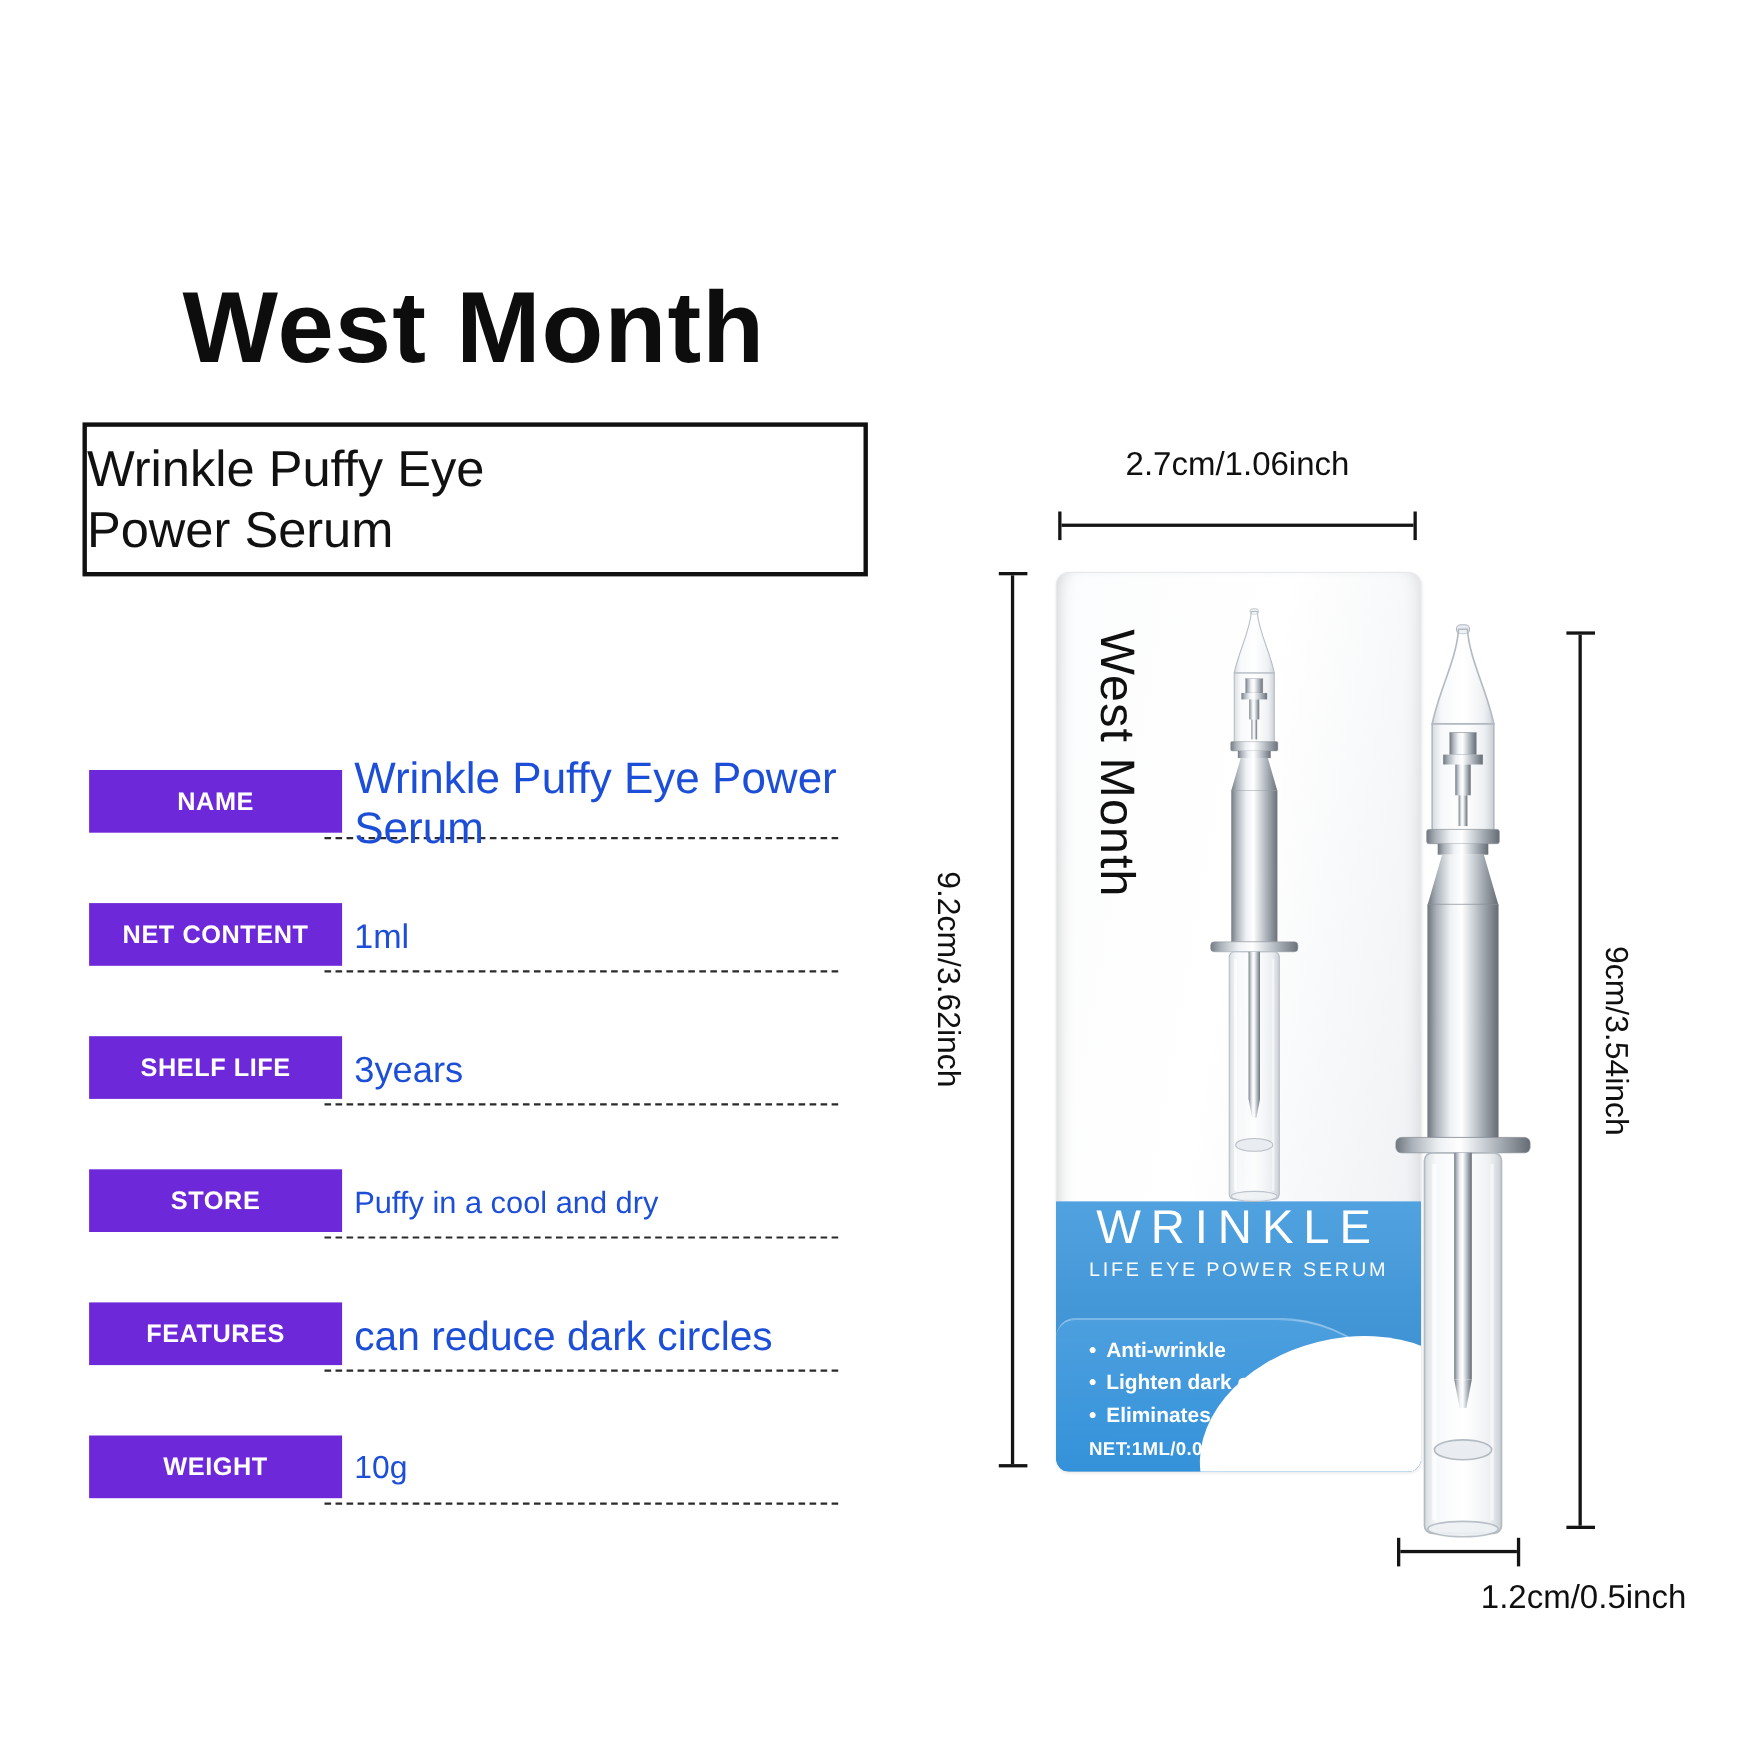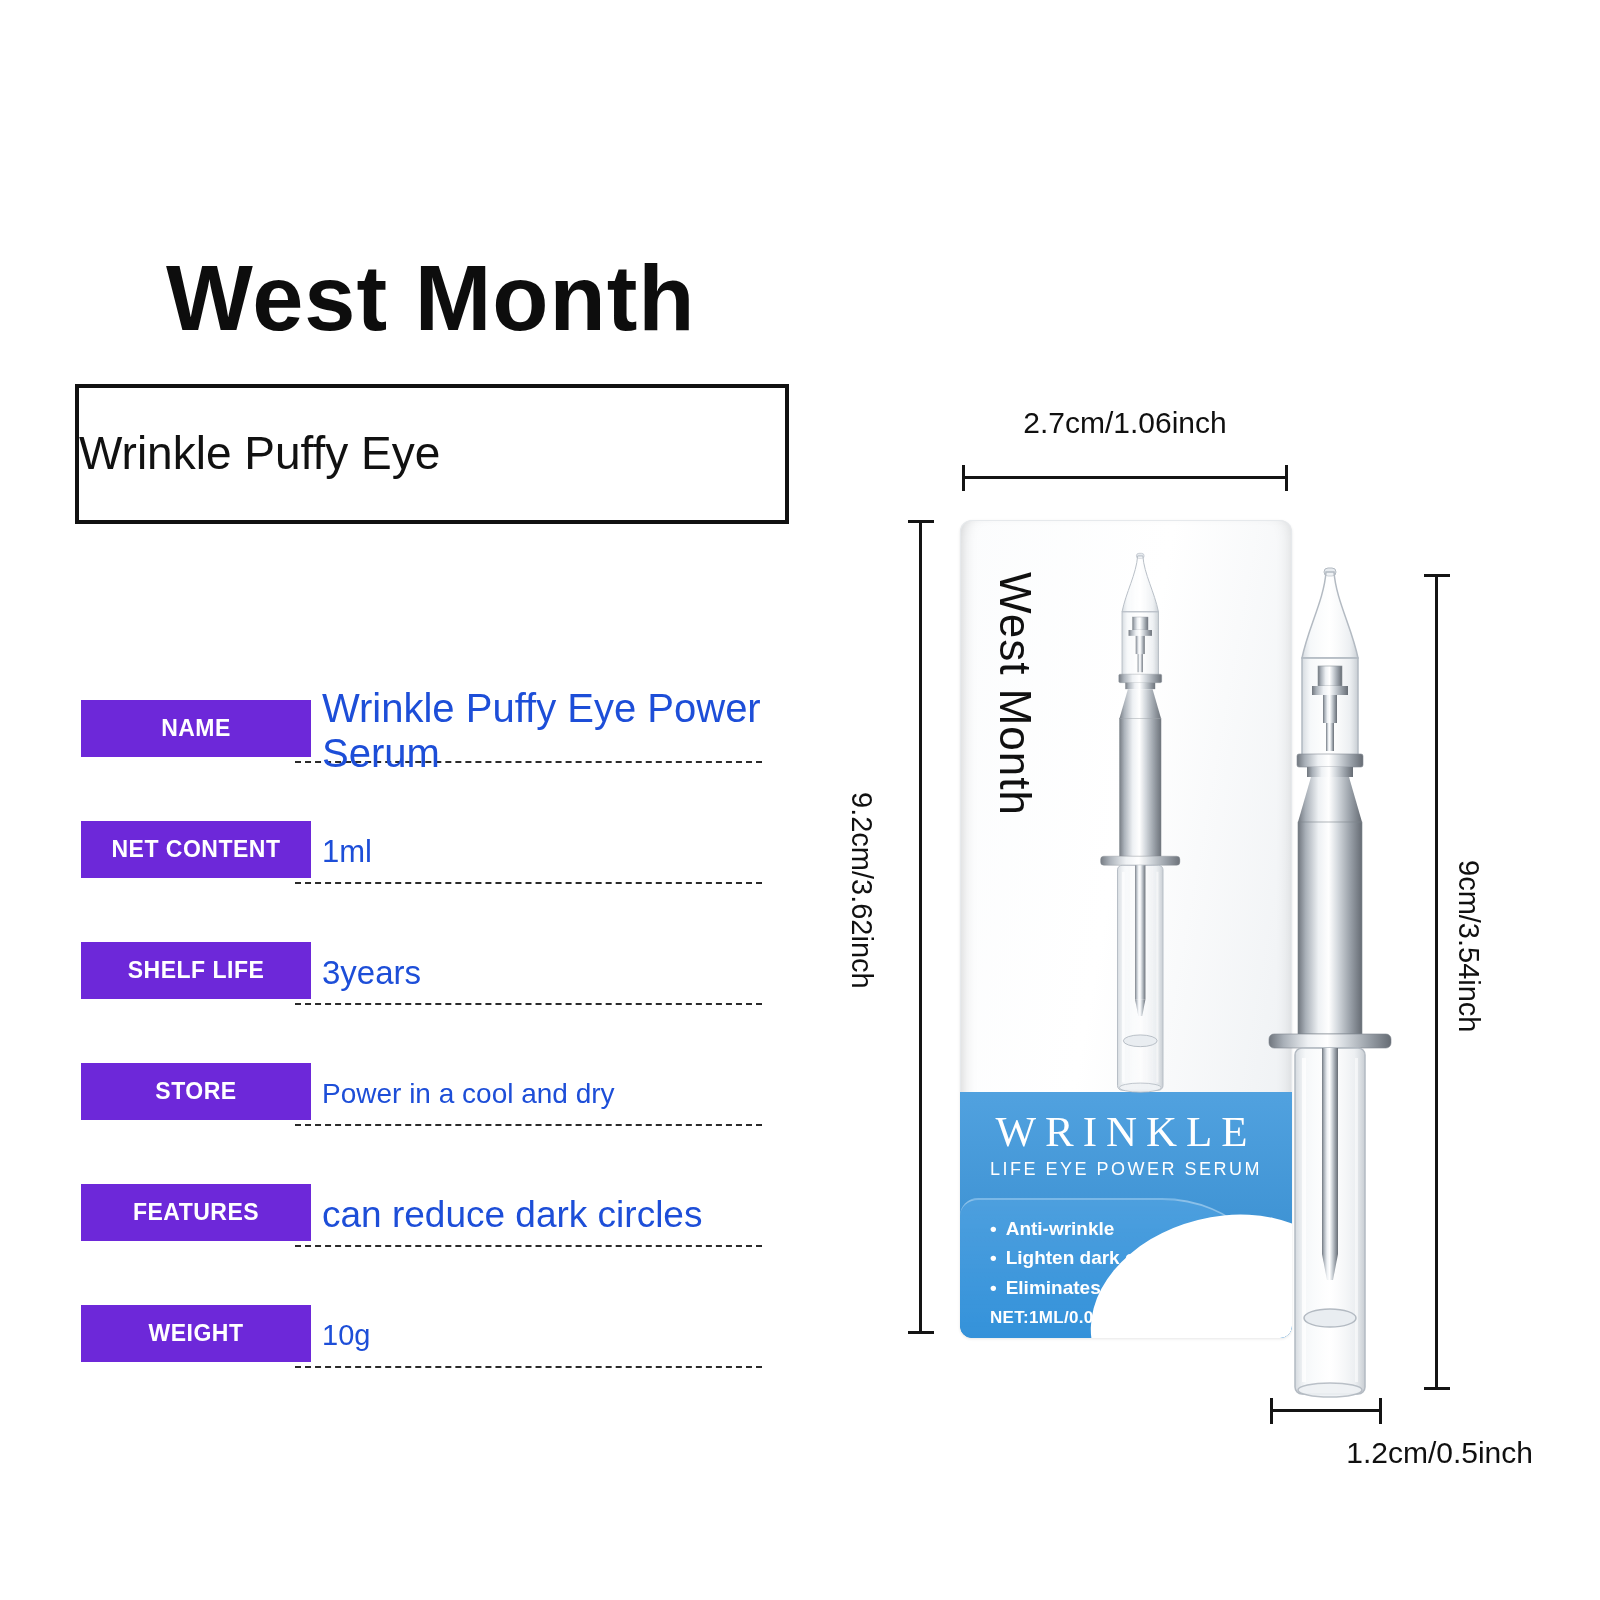--- a/index.html
+++ b/index.html
@@ -31,21 +31,21 @@
   .package-box { position:absolute; left:960px; top:520px; width:332px; height:818px; border-radius:12px;
                  background:linear-gradient(100deg,#fbfcfd 0%,#ffffff 45%,#eceff2 100%);
                  box-shadow:0 1px 3px rgba(0,0,0,0.10), inset 0 0 0 1px #e6e9ec,
                             inset 12px 0 18px -14px rgba(0,0,0,0.28), inset -12px 0 18px -14px rgba(0,0,0,0.18);
                  overflow:hidden; z-index:1; }
   .box-brand-vertical { position:absolute; left:30px; top:52px; writing-mode:vertical-rl;
                         font-size:44px; font-weight:500; color:#101010; letter-spacing:1px; }
   .box-blue-band { position:absolute; left:0; right:0; bottom:0; height:246px;
                    background:linear-gradient(180deg, rgba(255,255,255,0.14), rgba(0,0,0,0.07)), var(--accent,#3492da);
                    border-radius:0 0 12px 12px; overflow:hidden; }
-  .wrinkle-title { margin-top:15px; text-align:center; color:#fff; font-size:43px; font-weight:500; letter-spacing:9px;font-family:Liberation Serif, serif; }
+  .wrinkle-title { text-align:center; color:#fff; font-size:43px; font-weight:500; letter-spacing:9px; }
   .wrinkle-subtitle { margin-top:3px; text-align:center; color:#fff; font-size:18px; letter-spacing:2.5px; }
   .bullet-panel { position:absolute; left:0; bottom:0; width:100%; height:140px;
                   background:linear-gradient(180deg, rgba(255,255,255,0.12), rgba(255,255,255,0)), var(--accent,#3492da);
                   border-radius:18px 130px 0 0; border-top:2px solid rgba(255,255,255,0.35);
                   padding:14px 0 0 30px; }
   .bullet-list { list-style:none; }
   .bullet-list li { color:#fff; font-size:19px; font-weight:bold; line-height:1.55; }
   .bullet-list li::before { content:"•"; margin-right:9px; }
   .net-line { color:#fff; font-size:17px; font-weight:bold; margin-top:6px; letter-spacing:0.3px; }
   .corner-curve { position:absolute; right:-62px; bottom:-74px; width:265px; height:195px; background:#fff;
@@ -72,37 +72,38 @@
 </style>
 </head>
 <body>
 
 <div class="canvas">
 
   <h1 class="brand-title">West Month</h1>
 
   <div class="title-box">
     <div class="line">Wrinkle Puffy Eye</div>
+    <div class="line">Power Serum</div>
   </div>
 
   <div class="spec-row" style="top:700px;">
     <div class="spec-label">NAME</div>
     <div class="spec-value">Wrinkle Puffy Eye Power Serum</div>
   </div>
   <div class="spec-row" style="top:821px;">
     <div class="spec-label">NET CONTENT</div>
     <div class="spec-value">1ml</div>
   </div>
   <div class="spec-row" style="top:942px;">
     <div class="spec-label">SHELF LIFE</div>
     <div class="spec-value">3years</div>
   </div>
   <div class="spec-row" style="top:1063px;">
     <div class="spec-label">STORE</div>
-    <div class="spec-value">Power in a cool and dry</div>
+    <div class="spec-value">Puffy in a cool and dry</div>
   </div>
   <div class="spec-row" style="top:1184px;">
     <div class="spec-label">FEATURES</div>
     <div class="spec-value">can reduce dark circles</div>
   </div>
   <div class="spec-row" style="top:1305px;">
     <div class="spec-label">WEIGHT</div>
     <div class="spec-value">10g</div>
   </div>
 

